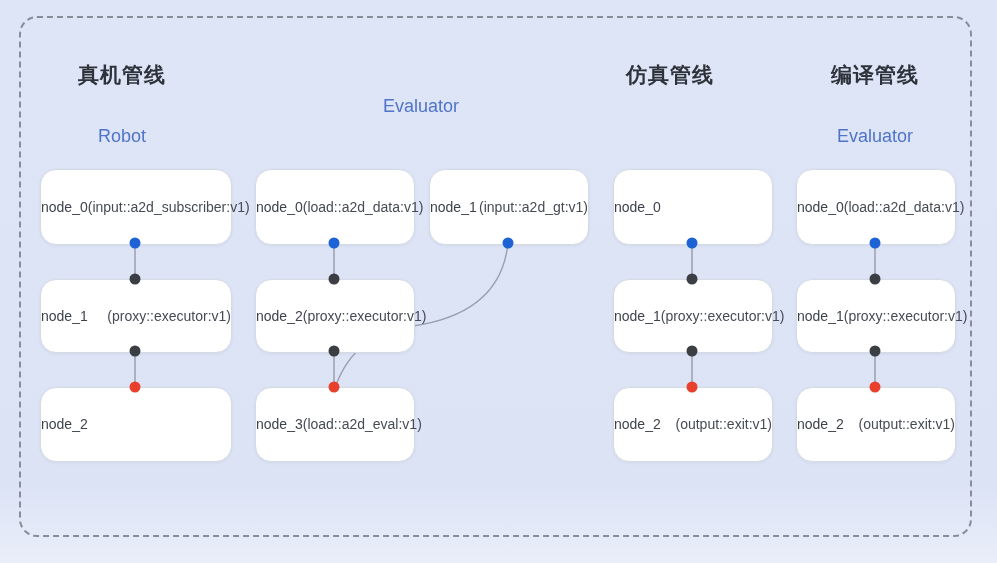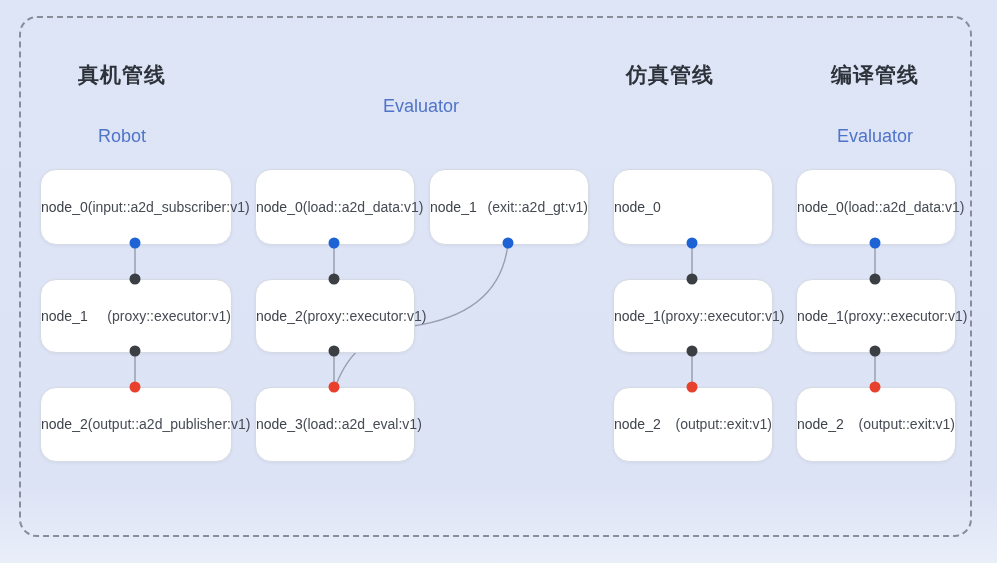--- a/index.html
+++ b/index.html
@@ -120,30 +120,29 @@
   <div class="node c-robot r1">
     <div class="nname">node_0</div>
     <div class="ndetail">(input::a2d_subscriber:v1)</div>
   </div>
   <div class="node c-robot r2">
     <div class="nname">node_1</div>
     <div class="ndetail">(proxy::executor:v1)</div>
   </div>
   <div class="node c-robot r3">
     <div class="nname">node_2</div>
-    <div class="ndetail">(output::a2d_publisher:v1)</div>
   </div>
 
   <div class="node c-eval r1">
     <div class="nname">node_0</div>
     <div class="ndetail">(load::a2d_data:v1)</div>
   </div>
   <div class="node c-gt r1">
     <div class="nname">node_1</div>
-    <div class="ndetail">(exit::a2d_gt:v1)</div>
+    <div class="ndetail">(input::a2d_gt:v1)</div>
   </div>
   <div class="node c-eval r2">
     <div class="nname">node_2</div>
     <div class="ndetail">(proxy::executor:v1)</div>
   </div>
   <div class="node c-eval r3">
     <div class="nname">node_3</div>
     <div class="ndetail">(load::a2d_eval:v1)</div>
   </div>
 

